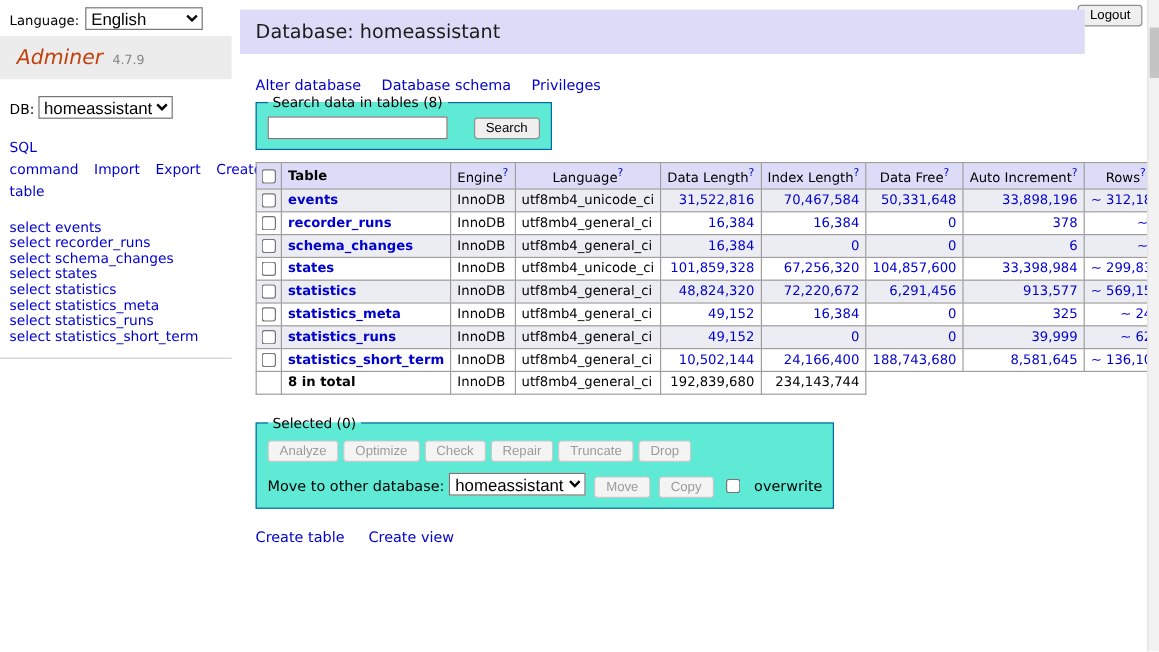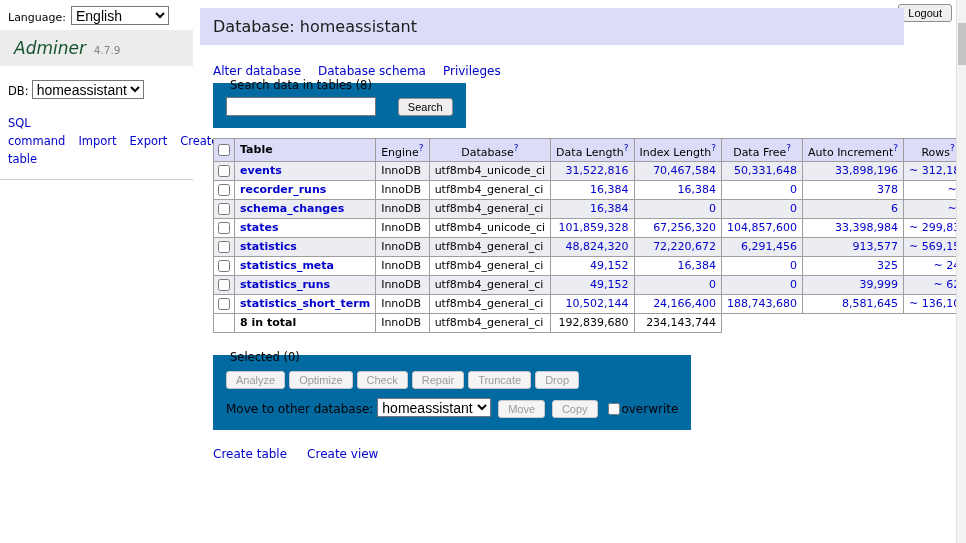--- a/index.html
+++ b/index.html
@@ -13,21 +13,21 @@
   button{font-size:11px;padding:2px 9px;background:#efefef;border:1px solid #8f8f8f;border-radius:3px;color:#000;cursor:pointer}
   button:disabled{color:#9b9b9b;border-color:#c9c9c9;background:#f4f4f4;cursor:default}
   input[type=checkbox]{margin:0;width:12px;height:12px;vertical-align:middle}
 
   
   .lang-row{position:absolute;top:6px;left:8px;font-size:11px}
   .lang-row select{width:98px;margin-left:5px}
 
   
   .logo{position:absolute;top:30px;left:0;width:193px;height:36px;background:#ececec;line-height:36px;padding-left:14px;box-sizing:border-box;white-space:nowrap}
-  .app-name{font-style:italic;font-size:17px;color:#14532d}
+  .app-name{font-style:italic;font-size:17px;color:#c2410c}
   .app-ver{font-size:10.5px;color:#858585;margin-left:4px}
   .sidebar{position:absolute;top:66px;left:0;width:193px;font-size:11.5px}
   .sidebar .db-row{margin:14px 8px 10px}
   .sidebar .db-row select{width:112px;margin-left:3px}
   .side-actions{margin:16px 8px 4px;line-height:1.55}
   .side-actions a{margin-right:13px}
   .table-list{margin:15px 8px 0;line-height:12.9px}
   .table-list a{display:block}
   .side-sep{border-bottom:1px solid #ccc;margin-top:11px;width:193px}
 
@@ -35,21 +35,21 @@
   .content{position:absolute;left:200px;top:2px;width:704px}
   .breadcrumb{background:#ececec;padding:5px 9px;font-size:12px}
   .breadcrumb .sep{color:#333;margin:0 3px}
   .breadcrumb .first{font-weight:bold}
   h2{margin:6px 0 0;background:#dcdcf8;padding:9px 13px;font-size:16px;font-weight:normal;color:#1c1c1c}
   .main-inner{padding-left:13px}
   .action-links{margin:19px 0 0}
   .action-links a{margin-right:17px}
   h3{font-weight:normal;font-size:16px;margin:21px 0 10px}
 
-  fieldset{display:inline-block;border:4px solid #0369a1;margin:0;padding:5px 9px 8px;vertical-align:top;background:#0369a1}
+  fieldset{display:inline-block;border:1px solid #0369a1;margin:0;padding:5px 9px 8px;vertical-align:top;background:#5eead4}
   legend{font-size:11.5px;padding:0 4px}
   .search-fs input[type=text]{width:150px;border:1px solid #767676;font-size:11px;padding:2px 3px;box-sizing:border-box;height:19px}
   .search-fs button{margin-left:18px}
 
   
   table{border-collapse:collapse;margin-top:10px;font-size:11px}
   th,td{border:1px solid #9e9e9e;padding:2.5px 5px;white-space:nowrap}
   thead th,thead td{background:#dcdcf8}
   thead th{text-align:left;font-weight:bold}
   thead td{text-align:center}
@@ -64,21 +64,21 @@
   sup a{font-size:9px}
 
   
   .selected-wrap{margin-top:17px}
   .selected-fs .btn-row{margin:2px 0 9px}
   .selected-fs .btn-row button{margin-right:4px}
   .move-row{font-size:12px}
   .move-row select{width:114px;margin-left:4px}
   .move-row button{margin-left:3px}
   .ovw{margin-left:7px;font-size:12px}
-  .ovw span{margin-left:1px}
+  .ovw span{margin-left:11px}
 
   .bottom-links{margin-top:17px}
   .bottom-links a{margin-right:20px}
 
   
   .logout{position:absolute;top:4px;right:14px}
   .vscroll{position:absolute;right:0;top:0;width:10px;height:543px;background:#f2f2f2;border-left:1px solid #e2e2e2;box-sizing:border-box}
   .vscroll .thumb{position:absolute;left:1px;top:23px;width:8px;height:42px;background:#c4c4c4}
 </style>
 </head>
@@ -95,20 +95,30 @@
   <span class="app-ver">4.7.9</span>
 </div>
 
 <div class="sidebar">
   <p class="db-row">
     <span>DB:</span><select><option>homeassistant</option></select>
   </p>
   <p class="side-actions">
     <a>SQL command</a><a>Import</a><a>Export</a><a>Create table</a>
   </p>
+  <p class="table-list">
+    <a>select events</a>
+      <a>select recorder_runs</a>
+      <a>select schema_changes</a>
+      <a>select states</a>
+      <a>select statistics</a>
+      <a>select statistics_meta</a>
+      <a>select statistics_runs</a>
+      <a>select statistics_short_term</a>
+  </p>
   <div class="side-sep"></div>
 </div>
 
 <div class="content">
 
 
   <h2>Database: homeassistant</h2>
 
   <div class="main-inner">
 
@@ -124,21 +134,21 @@
         <button>Search</button>
       </fieldset>
     </div>
 
     <table>
       <thead>
         <tr>
           <td class="check"><input type="checkbox" style=""></td>
           <th>Table</th>
           <td><span>Engine</span><sup><a>?</a></sup></td>
-            <td><span>Database</span><sup><a>?</a></sup></td>
+            <td><span>Language</span><sup><a>?</a></sup></td>
             <td><span>Data Length</span><sup><a>?</a></sup></td>
             <td><span>Index Length</span><sup><a>?</a></sup></td>
             <td><span>Data Free</span><sup><a>?</a></sup></td>
             <td><span>Auto Increment</span><sup><a>?</a></sup></td>
             <td><span>Rows</span><sup><a>?</a></sup></td>
         </tr>
       </thead>
       <tbody>
         <tr>
           <td class="check"><input type="checkbox" style=""></td>

